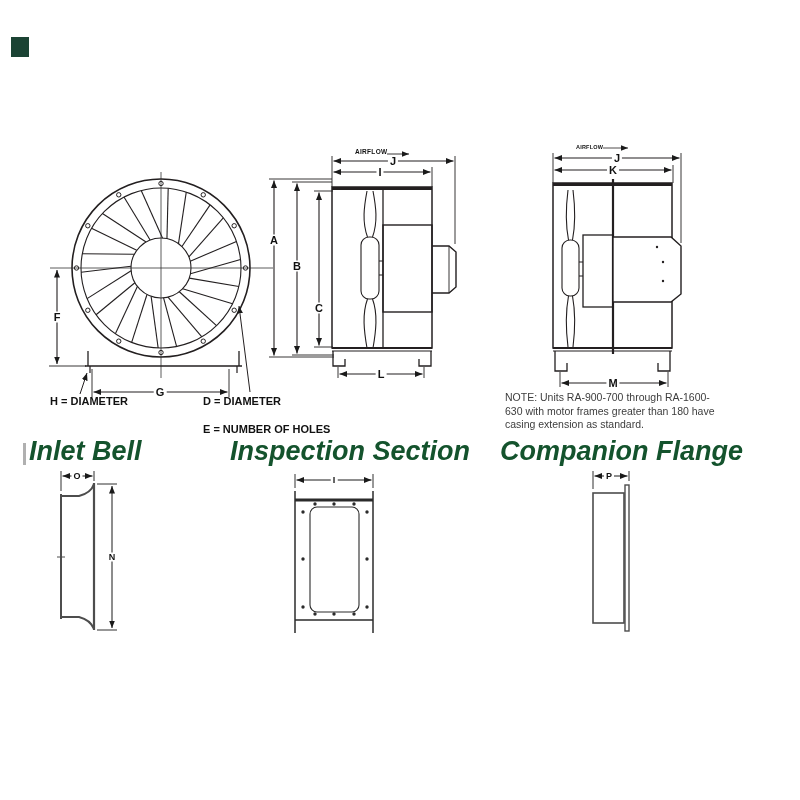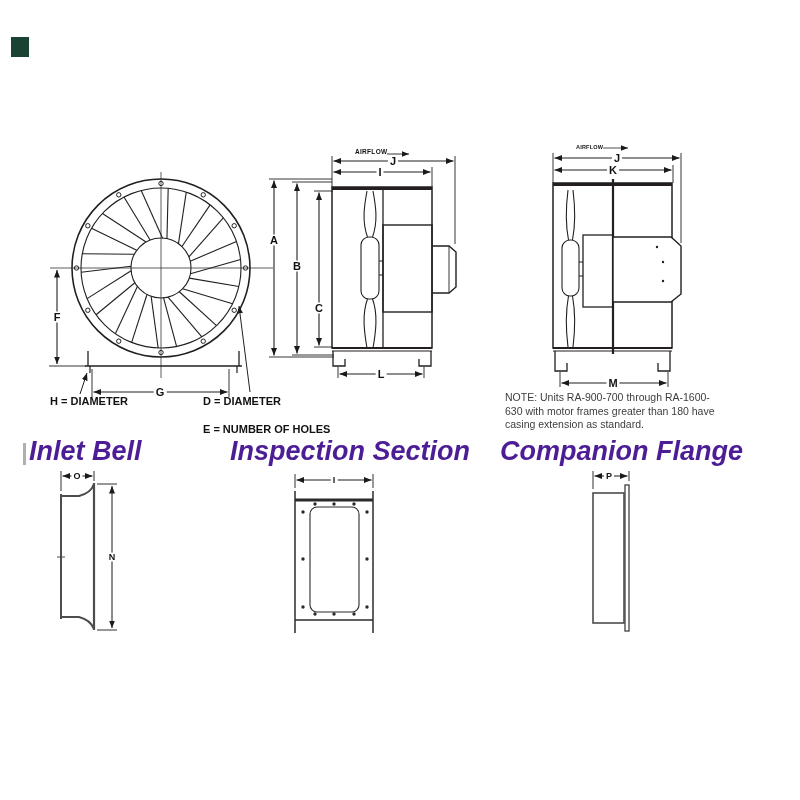--- a/index.html
+++ b/index.html
@@ -10,21 +10,21 @@
   .lbl{position:absolute;transform:translate(-50%,-50%);background:#fff;padding:0 2px;
        font:bold 11px "Liberation Sans",sans-serif;color:#111;white-space:nowrap;line-height:1;}
   .lbl.sm{font-size:9px;}
   .airflow{position:absolute;background:#fff;font:bold 6.5px "Liberation Sans",sans-serif;
        color:#111;letter-spacing:.3px;white-space:nowrap;line-height:1;}
   .airflow.tiny{font-size:5.5px;letter-spacing:.2px;}
   .legend{position:absolute;font:bold 11px "Liberation Sans",sans-serif;color:#111;white-space:nowrap;line-height:1;text-align:center;}
   .note{position:absolute;left:505px;top:391px;width:214px;
         font:10.5px/13.5px "Liberation Sans",sans-serif;color:#3d3d3d;}
   .hdr{position:absolute;top:438px;font:italic bold 27px "Liberation Sans",sans-serif;
-       color:#4c1d95;white-space:nowrap;line-height:1;}
+       color:#14532d;white-space:nowrap;line-height:1;}
   .hdr-bar{position:absolute;left:23px;top:443px;width:3px;height:22px;background:#b0b0b0;}
 </style>
 </head>
 <body>
 
 <div class="page">
 
   <div class="accent-square"></div>
 
   <svg width="800" height="800" viewBox="0 0 800 800">

